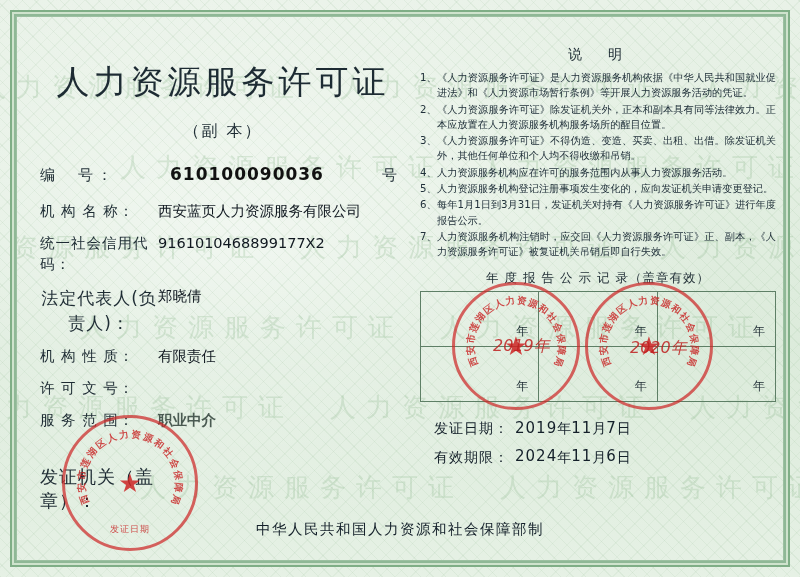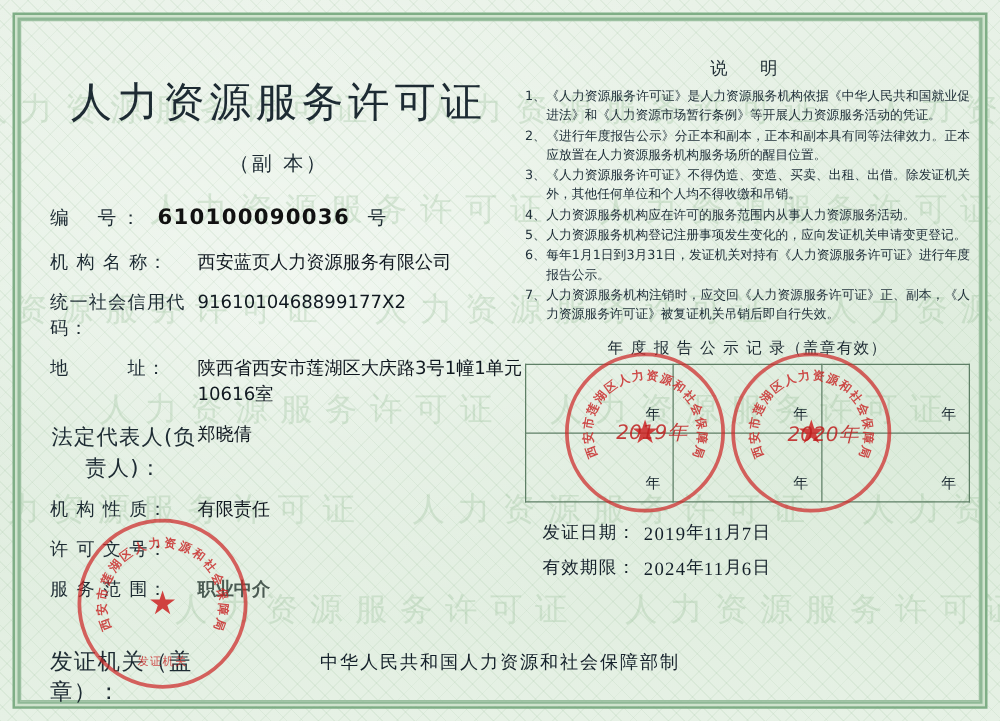--- a/index.html
+++ b/index.html
@@ -62,20 +62,21 @@
     font-size:16px;
     color:#1d2b33;
     margin-top:16px;
     letter-spacing:2px;
   }
   .num-line{
     margin-top:22px;
     display:flex;align-items:baseline;
     font-size:15px;color:#1d2b33;
     padding-left:12px;
+    gap:44px;
   }
   .num-line .lbl{letter-spacing:4px;}
   .num-line .val{
     font-size:17px;font-weight:bold;margin:0 14px 0 10px;letter-spacing:1px;color:#111;
   }
   .num-line .tail{letter-spacing:1px;}
 
   .rows{margin-top:16px;padding-left:12px;}
   .row{
     display:flex;align-items:flex-start;
@@ -127,21 +128,21 @@
     padding-right:10px;
     font-size:12px;
     color:#1d2b33;
     vertical-align:bottom;
     padding-bottom:6px;
     width:33.33%;
   }
   .dates{
     margin-top:12px;font-size:14px;color:#14202a;line-height:1.9;padding-left:14px;
   }
-  .dates .dline{display:flex;align-items:flex-start;font-family:Liberation Serif, serif;}
+  .dates .dline{display:flex;align-items:flex-end;}
   .dates .dk{letter-spacing:1px;margin-right:6px;}
   .dates .num{font-size:15px;letter-spacing:1px;margin:0 0;}
   .footer{
     position:absolute;left:0;right:0;bottom:38px;
     text-align:center;font-size:14.5px;color:#14202a;letter-spacing:1.5px;
   }
 
   
   .seal{
     position:absolute;border-radius:50%;
@@ -209,24 +210,20 @@
       <div class="row">
         <span class="k">机 构 名 称：</span>
         <span class="v">西安蓝页人力资源服务有限公司</span>
       </div>
 
       <div class="row">
         <span class="k">统一社会信用代码：</span>
         <span class="v">9161010468899177X2</span>
       </div>
 
-      <div class="row">
-        <span class="k">地　　　址：</span>
-        <span class="v">陕西省西安市莲湖区大庆路3号1幢1单元10616室</span>
-      </div>
 
       <div class="row">
         <span class="k" style="font-size:17px;text-align:center;">法定代表人(负责人)：</span>
         <span class="v">郑晓倩</span>
       </div>
 
       <div class="row">
         <span class="k">机 构 性 质：</span>
         <span class="v">有限责任</span>
       </div>
@@ -253,21 +250,21 @@
 
     <div class="notes-title">说　明</div>
 
     <div class="notes">
       <div class="note">
         <span class="idx">1、</span>
         <span class="txt">《人力资源服务许可证》是人力资源服务机构依据《中华人民共和国就业促进法》和《人力资源市场暂行条例》等开展人力资源服务活动的凭证。</span>
       </div>
       <div class="note">
         <span class="idx">2、</span>
-        <span class="txt">《进行年度报告公示》分正本和副本，正本和副本具有同等法律效力。正本应放置在人力资源服务机构服务场所的醒目位置。</span>
+        <span class="txt">《人力资源服务许可证》除发证机关外，正本和副本具有同等法律效力。正本应放置在人力资源服务机构服务场所的醒目位置。</span>
       </div>
       <div class="note">
         <span class="idx">3、</span>
         <span class="txt">《人力资源服务许可证》不得伪造、变造、买卖、出租、出借。除发证机关外，其他任何单位和个人均不得收缴和吊销。</span>
       </div>
       <div class="note">
         <span class="idx">4、</span>
         <span class="txt">人力资源服务机构应在许可的服务范围内从事人力资源服务活动。</span>
       </div>
       <div class="note">
@@ -339,21 +336,21 @@
         <span style="transform: translate(6.1268px, -47.6074px) rotate(367.333deg) translate(-50%, -50%);">资</span>
         <span style="transform: translate(17.9811px, -44.5048px) rotate(382deg) translate(-50%, -50%);">源</span>
         <span style="transform: translate(28.6636px, -38.5019px) rotate(396.667deg) translate(-50%, -50%);">和</span>
         <span style="transform: translate(37.4781px, -29.9898px) rotate(411.333deg) translate(-50%, -50%);">社</span>
         <span style="transform: translate(43.8502px, -19.5234px) rotate(426deg) translate(-50%, -50%);">会</span>
         <span style="transform: translate(47.3646px, -7.78454px) rotate(440.667deg) translate(-50%, -50%);">保</span>
         <span style="transform: translate(47.7922px, 4.46159px) rotate(455.333deg) translate(-50%, -50%);">障</span>
         <span style="transform: translate(45.1052px, 16.417px) rotate(470deg) translate(-50%, -50%);">局</span>
       </div>
     <div class="star">★</div>
-    <div class="bottom-text">发证机关</div>
+    <div class="bottom-text">发证日期</div>
   </div>
 
   <div class="seal s2">
     <div class="ring-text">
         <span style="transform: translate(-42.2862px, 15.3909px) rotate(250deg) translate(-50%, -50%);">西</span>
         <span style="transform: translate(-44.8052px, 4.18274px) rotate(264.667deg) translate(-50%, -50%);">安</span>
         <span style="transform: translate(-44.4043px, -7.29801px) rotate(279.333deg) translate(-50%, -50%);">市</span>
         <span style="transform: translate(-41.1095px, -18.3031px) rotate(294deg) translate(-50%, -50%);">莲</span>
         <span style="transform: translate(-35.1357px, -28.1155px) rotate(308.667deg) translate(-50%, -50%);">湖</span>
         <span style="transform: translate(-26.8721px, -36.0955px) rotate(323.333deg) translate(-50%, -50%);">区</span>

